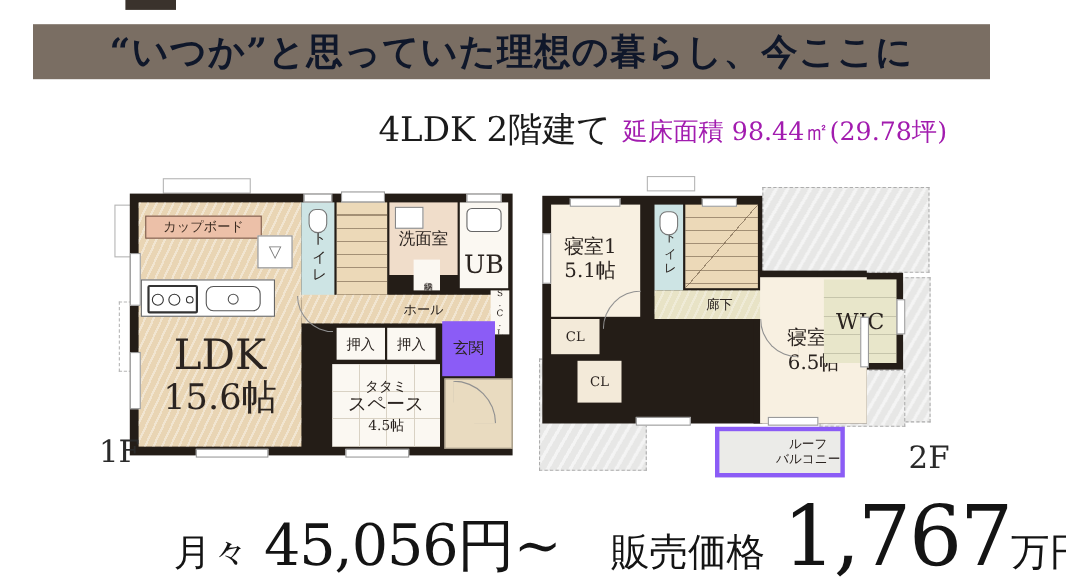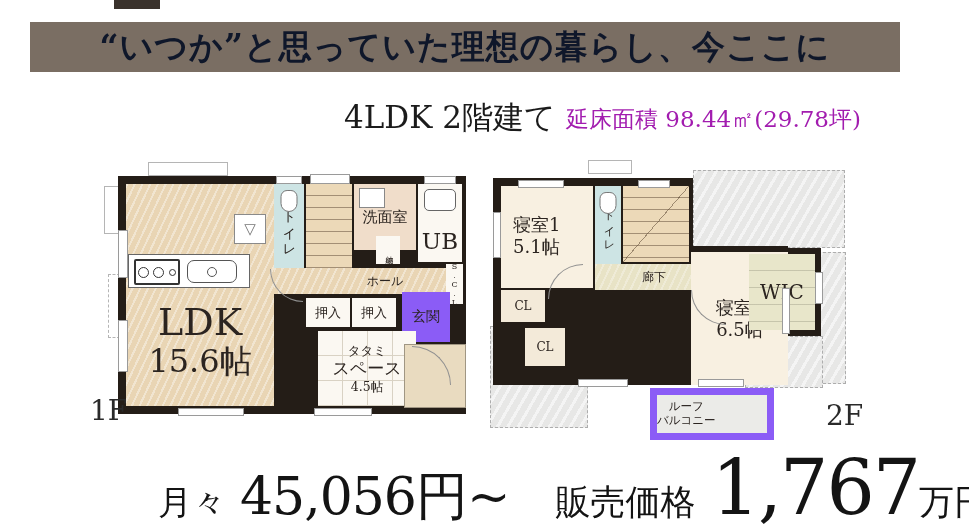--- a/index.html
+++ b/index.html
@@ -81,53 +81,53 @@
   .sinkbox{position:absolute;left:5px;top:4px;width:24px;height:18px;background:#fff;border:1px solid #888;}
   .f1-ub{left:300px;top:14px;width:44px;height:78px;font-size:23px;align-items:flex-end;padding-bottom:8px;box-sizing:border-box;}
   .bath-icon{position:absolute;left:6px;top:5px;width:30px;height:20px;background:#fff;border:1.5px solid #666;border-radius:5px;}
   .f1-shuno{left:258px;top:66px;width:24px;height:28px;font-size:8px;letter-spacing:0;}
   .f1-hall{left:156px;top:98px;width:188px;height:26px;font-size:12px;}
   .f1-hall span{margin-left:34px;}
   .f1-scl{left:328px;top:94px;width:17px;height:40px;font-size:8px;letter-spacing:0;}
   .f1-oshi1{left:188px;top:128px;width:44px;height:29px;font-size:13px;}
   .f1-oshi2{left:234px;top:128px;width:44px;height:29px;font-size:13px;}
   .f1-genkan{left:284px;top:122px;width:48px;height:50px;font-size:14px;}
-  .f1-tatami{left:200px;top:161px;width:98px;height:75px;font-size:12.5px;line-height:1.25;}
+  .f1-tatami{left:184px;top:161px;width:98px;height:75px;font-size:12.5px;line-height:1.25;}
   .f1-porch{left:286px;top:174px;width:60px;height:62px;background:#e9dbc0;border:1px solid #a09683;}
   .f1-ext1{left:30px;top:-8px;width:78px;height:12px;}
   .f1-ext2{left:-14px;top:16px;width:14px;height:46px;}
   .f1-ext3{left:-10px;top:104px;width:10px;height:62px;border-style:dashed;}
   .arc-a{left:152px;top:99px;width:32px;height:32px;border-left-width:1px;border-bottom-width:1px;border-radius:0 0 0 100%;}
   .arc-b{left:294px;top:176px;width:38px;height:38px;border-right-width:1px;border-top-width:1px;border-radius:0 100% 0 0;}
 
   
   .f2-r1{left:205px;top:2px;width:150px;height:76px;}
   .f2-r2{left:300px;top:84px;width:56px;height:130px;}
   .f2-r3{left:2px;top:158px;width:96px;height:100px;}
   .f2-r4{left:257px;top:168px;width:76px;height:50px;}
   .f2-baseA{left:5px;top:10px;width:200px;height:207px;}
   .f2-baseB{left:197px;top:78px;width:103px;height:139px;}
   .f2-baseC{left:255px;top:80px;width:78px;height:88px;}
-  .f2-bed1{left:13px;top:18px;width:92px;height:102px;}
+  .f2-bed1{left:13px;top:18px;width:81px;height:102px;}
   .f2-bed1 .rlabel{position:absolute;left:12px;top:28px;text-align:left;line-height:1.2;}
   .rname{font-size:18px;display:block;white-space:nowrap;}
   .rsize{font-size:18px;display:block;white-space:nowrap;}
   .f2-toilet{left:107px;top:18px;width:26px;height:78px;font-size:11px;}
   .f2-stairs{left:135px;top:18px;width:66px;height:76px;}
   .stair-diag{position:absolute;left:0;top:0;width:100%;height:100%;
         background:linear-gradient(to bottom right,transparent 49.6%,rgba(90,70,50,.55) 49.6%,rgba(90,70,50,.55) 50.4%,transparent 50.4%);}
   .f2-corridor{left:107px;top:96px;width:118px;height:26px;font-size:12px;}
   .f2-cl1{left:13px;top:122px;width:44px;height:32px;font-size:12px;background:#f3ead9;}
   .f2-cl2{left:37px;top:160px;width:40px;height:38px;font-size:12px;background:#f3ead9;}
   .f2-bed2{left:59px;top:128px;width:142px;height:89px;}
   .f2-bed3{left:203px;top:84px;width:97px;height:133px;}
   .center-label{line-height:1.2;}
   .f2-wic{left:261px;top:86px;width:66px;height:76px;font-size:20px;}
   .f2-balcony{position:absolute;left:162px;top:220px;width:110px;height:38px;background:#ebebe8;
-        border:7px solid #8b5cf6;display:flex;align-items:center;justify-content:flex-start;
+        border:4px solid #8b5cf6;display:flex;align-items:center;justify-content:flex-end;
         font-size:11.5px;line-height:1.25;color:#2b2420;text-align:center;}
   .f2-ext4{left:100px;top:-8px;width:42px;height:12px;}
   .arc-c{left:60px;top:96px;width:34px;height:34px;border-left-width:1px;border-top-width:1px;border-radius:100% 0 0 0;}
   .arc-d{left:203px;top:122px;width:34px;height:34px;border-left-width:1px;border-bottom-width:1px;border-radius:0 0 0 100%;}
 
   
   .pricing{position:absolute;left:158px;top:443px;display:flex;align-items:baseline;color:#141414;white-space:nowrap;}
   .p-ml{font-size:34px;margin-right:14px;}
   .p-mv{font-size:52px;letter-spacing:-1px;}
   .p-pl{font-size:35px;margin-left:46px;margin-right:16px;}
@@ -154,20 +154,21 @@
     <div class="ext f1-ext3"></div>
 
     <div class="base f1-base"></div>
 
     <div class="room wood f1-ldk">
       <div class="f1-ldk-label">
         <span class="f1-ldk-name">LDK</span>
         <span class="f1-ldk-size">15.6帖</span>
       </div>
     </div>
+    <div class="room f1-cupboard">カップボード</div>
     <div class="room f1-rangebox">▽</div>
     <div class="f1-kcounter room">
       <div class="stove">
         <span class="burner"></span>
         <span class="burner"></span>
         <span class="burner small"></span>
       </div>
       <div class="sink">
         <span class="sinkhole"></span>
       </div>

